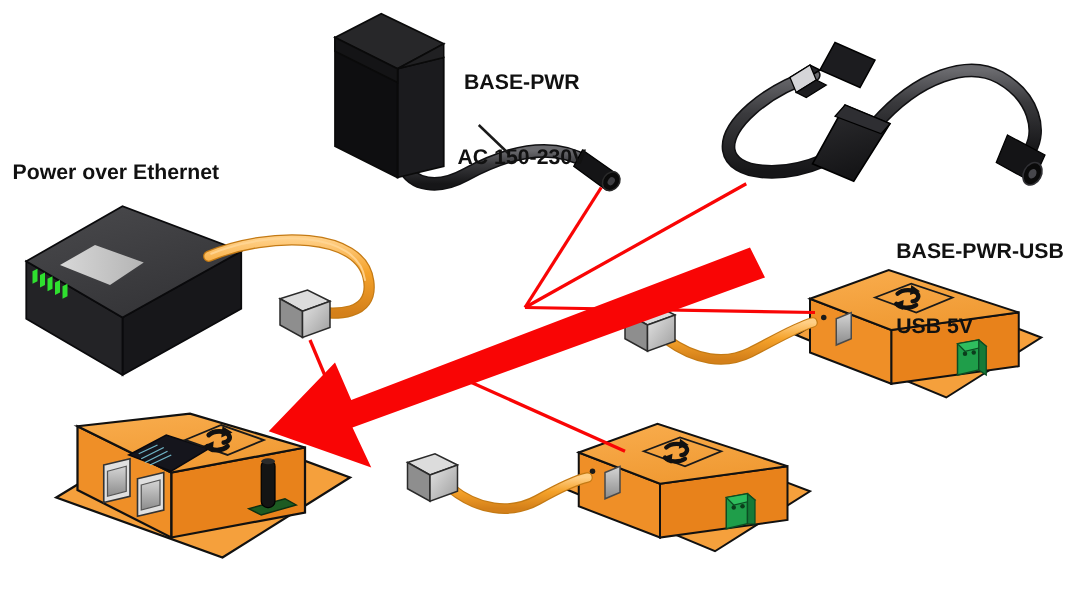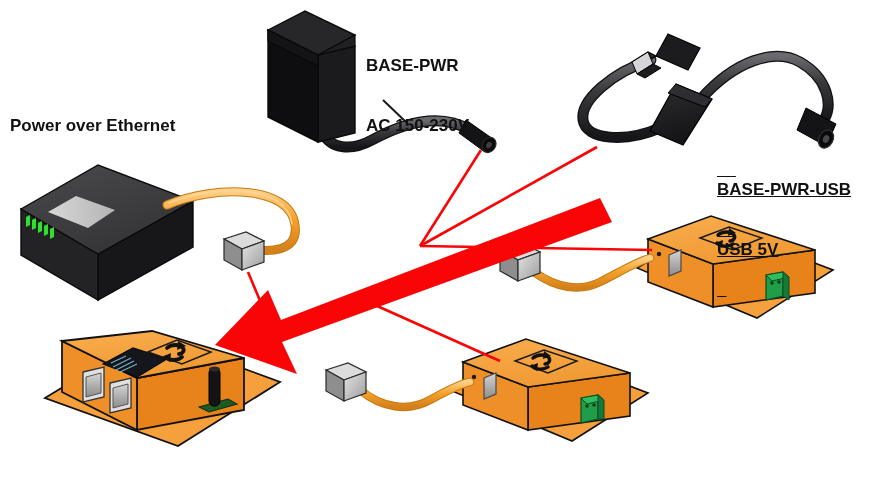--- a/index.html
+++ b/index.html
@@ -268,30 +268,30 @@
       <line x1="420" y1="246" x2="652" y2="250"></line>
       <line x1="248" y1="272" x2="274" y2="334"></line>
       <line x1="366" y1="301" x2="500" y2="361"></line>
     </g>
 
     <g>
       <path d="M600,198 L612,222 L282,342 L297,374 L215,345 L268,290 L281,320 Z" fill="#f90505"></path>
     </g>
   </svg>
 
-  <div class="lbl lbl-1line" style="left:10px;top:76px;">
+  <div class="lbl lbl-1line" style="left:10px;top:88px;">
     <span>Power over Ethernet</span>
   </div>
 
-  <div class="lbl lbl-2line" style="left:366px;top:16px;">
+  <div class="lbl lbl-2line" style="left:366px;top:16px;text-align:center;">
     <span>BASE-PWR</span>
     <span>AC 150-230V</span>
   </div>
 
-  <div class="lbl lbl-2line" style="left:717px;top:140px;text-decoration:underline;">
+  <div class="lbl lbl-2line" style="left:717px;top:151px;">
     <span>BASE-PWR-USB</span>
     <span>USB 5V</span>
   </div>
 
   <div class="lbl lbl-2line" style="left:742px;top:357px;">
   </div>
 
   <div class="lbl lbl-1line" style="left:205px;top:452px;">
     
   </div>

